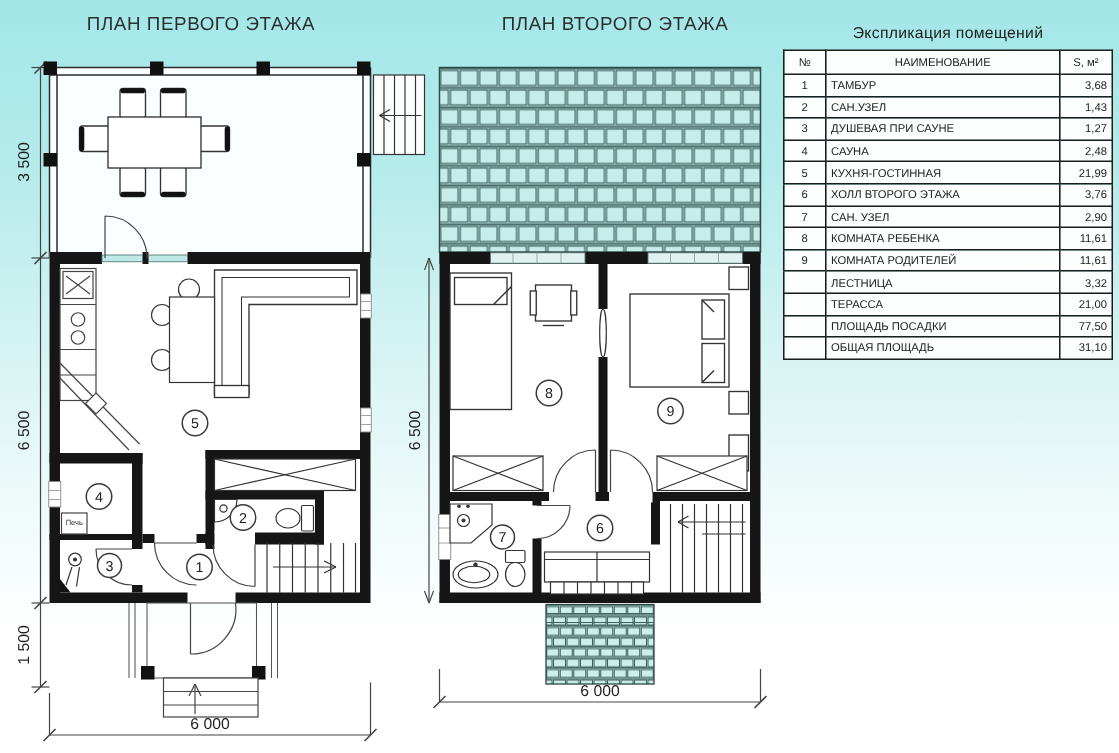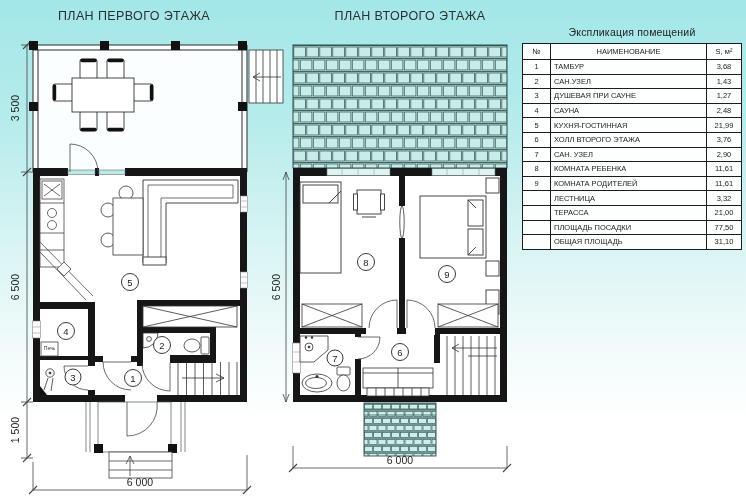--- a/index.html
+++ b/index.html
@@ -5,30 +5,30 @@
   html,body{margin:0;padding:0;}
   body{width:746px;height:502px;overflow:hidden;font-family:"Liberation Sans",sans-serif;}
   #screen{position:relative;width:746px;height:502px;
     background:linear-gradient(180deg,#a3e7e9 0%,#b4ebeb 22%,#d3f3f2 45%,#eefafa 66%,#ffffff 84%,#ffffff 100%);}
   .plan-title{position:absolute;top:9px;font-size:12.5px;letter-spacing:.4px;color:#2e2e2e;text-align:center;white-space:nowrap;}
   #title1{left:28px;width:212px;}
   #title2{left:312px;width:196px;}
   svg{position:absolute;top:0;}
   #plan1svg{left:0;}
   #plan2svg{left:270px;}
-  #legend{position:absolute;left:522px;top:26px;width:220px;}
+  #legend{position:absolute;left:522px;top:16px;width:220px;}
   #legend .lg-title{font-size:10.5px;color:#222;text-align:center;margin-bottom:5px;letter-spacing:.2px;}
   table.lg{border-collapse:collapse;width:219px;table-layout:fixed;background:transparent;}
   table.lg th,table.lg td{border:1px solid #1c1c1c;background:#fdfefe;color:#1c1c1c;
     font-size:7.5px;font-weight:400;padding:0 3px;overflow:hidden;white-space:nowrap;}
   table.lg th{height:15px;text-align:center;}
   table.lg td{height:13.6px;}
   td.c-num{text-align:center;}
   td.c-name{text-align:left;margin-left:36px;}
-  td.c-area{text-align:center;}
+  td.c-area{text-align:right;}
   .col-num{width:28px;}.col-name{width:156px;}.col-area{width:35px;}
 </style>
 </head>
 <body>
 
 <div id="screen">
 
   <div id="title1" class="plan-title">ПЛАН ПЕРВОГО ЭТАЖА</div>
   <div id="title2" class="plan-title">ПЛАН ВТОРОГО ЭТАЖА</div>
 

